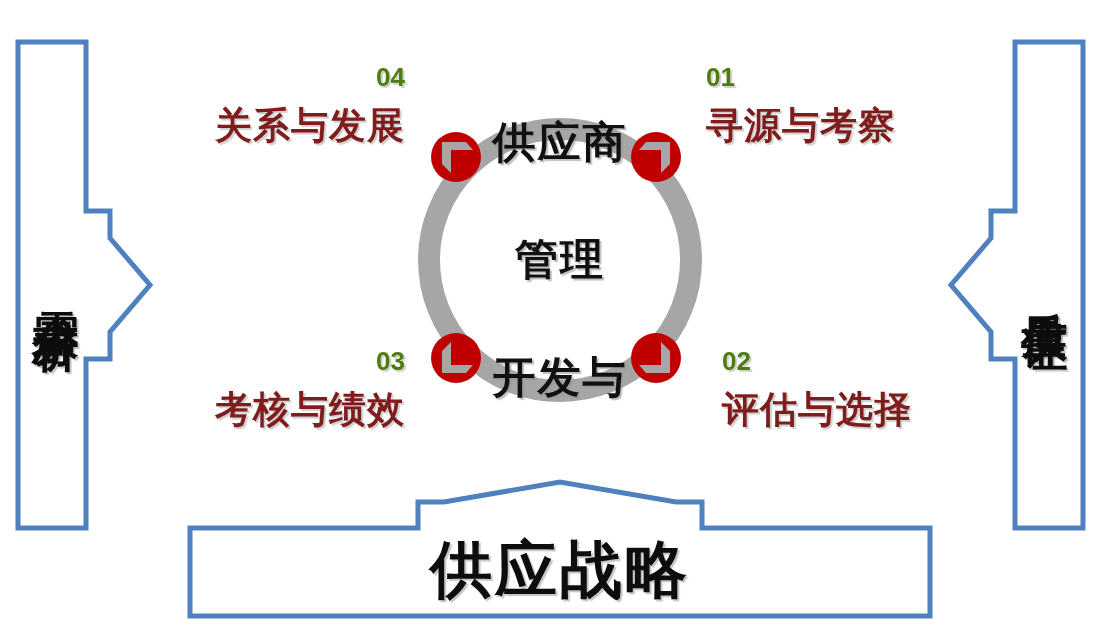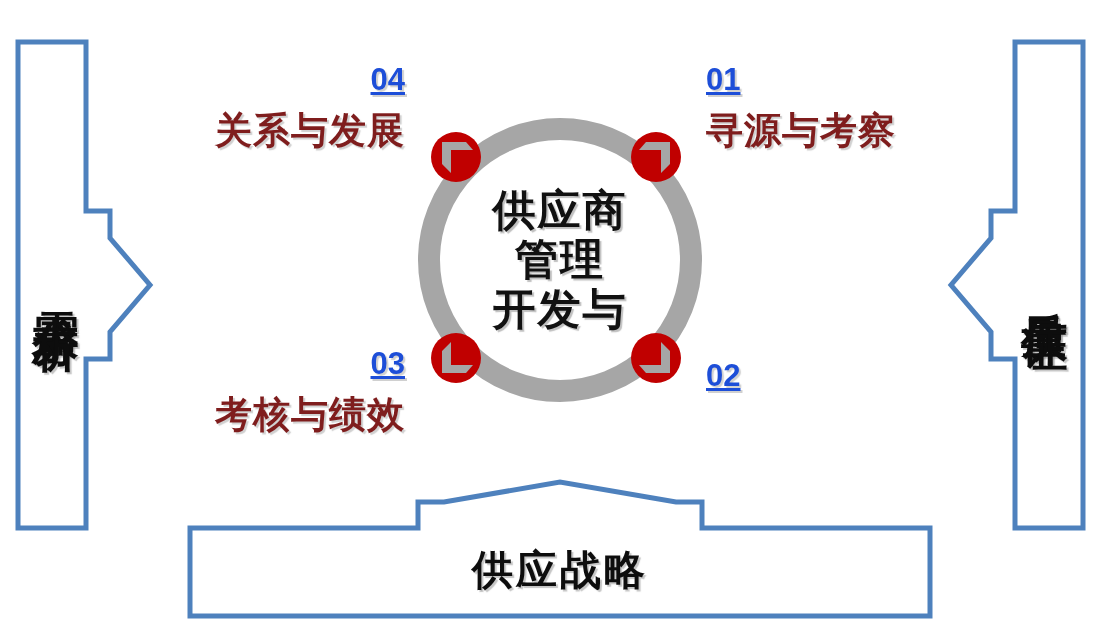--- a/index.html
+++ b/index.html
@@ -62,21 +62,21 @@
   #bottom-arrow svg { display: block; width: 748px; height: 142px; }
   #bottom-label {
     position: absolute;
     left: 186px;
     top: 523px;
     width: 748px;
     height: 94px;
     display: flex;
     align-items: center;
     justify-content: center;
-    font-size: 41px;
+    font-size: 62px;
     font-weight: bold;
     color: #0d0d0d;
     letter-spacing: 3px;
     text-shadow: 2px 2px 1px rgba(150,150,150,0.55);
     user-select: none;
   }
 
   
   #ring {
     position: absolute;
@@ -90,21 +90,21 @@
   }
   #ring-text {
     position: absolute;
     left: 418px;
     top: 118px;
     width: 284px;
     height: 284px;
     display: flex;
     flex-direction: column;
     align-items: center;
-    justify-content: center;
+    justify-content: space-between;
     font-size: 43px;
     font-weight: bold;
     color: #111111;
     line-height: 1.14;
     letter-spacing: 2px;
     text-shadow: 2px 2px 1px rgba(150,150,150,0.6);
     user-select: none;
   }
 
   
@@ -119,42 +119,41 @@
   #badge-bl { left: 430px; top: 332px; }
   #badge-br { left: 630px; top: 332px; }
 
   
   .quad {
     position: absolute;
     width: 280px;
     user-select: none;
   }
   .quad .num {
-    font-size: 31px;
-    font-weight: bold;
-    color: #1d4ed8;
+    font-size: 26px;
+    font-weight: bold;
+    color: #4d7c0f;
     line-height: 1;
     text-shadow: 2px 2px 1px rgba(170,170,170,0.55);
-    text-decoration: underline;
   }
   .quad .name {
     font-size: 37px;
     font-weight: bold;
     color: #7f1d1d;
     line-height: 1;
     margin-top: 17px;
     letter-spacing: 1px;
     text-shadow: 2px 2px 1px rgba(170,170,170,0.55);
   }
   .quad.right { left: 706px; text-align: left; }
   .quad.left  { left: 125px; text-align: right; }
   #quad-04 { top: 64px; }
   #quad-01 { top: 64px; }
   #quad-03 { top: 348px; }
-  #quad-02 { top: 360px; }
+  #quad-02 { top: 348px; margin-left: 16px; }
 </style>
 </head>
 <body>
 
 <div id="stage">
 
   <div class="side-arrow" id="side-left">
     <svg viewBox="0 0 140 494" xmlns="http://www.w3.org/2000/svg" aria-hidden="true">
       <path d="M 4 4 L 72 4 L 72 173 L 96 173 L 96 200 L 136 247 L 96 294 L 96 321 L 72 321 L 72 490 L 4 490 Z" fill="none" stroke="#4e81bd" stroke-width="5" stroke-linejoin="miter" stroke-linecap="square"></path>
     </svg>
@@ -220,15 +219,16 @@
     <div class="name">寻源与考察</div>
   </div>
 
   <div class="quad left" id="quad-03">
     <div class="num">03</div>
     <div class="name">考核与绩效</div>
   </div>
 
   <div class="quad right" id="quad-02">
     <div class="num">02</div>
+    <div class="name">评估与选择</div>
   </div>
 
 </div>
 
 </body></html>

